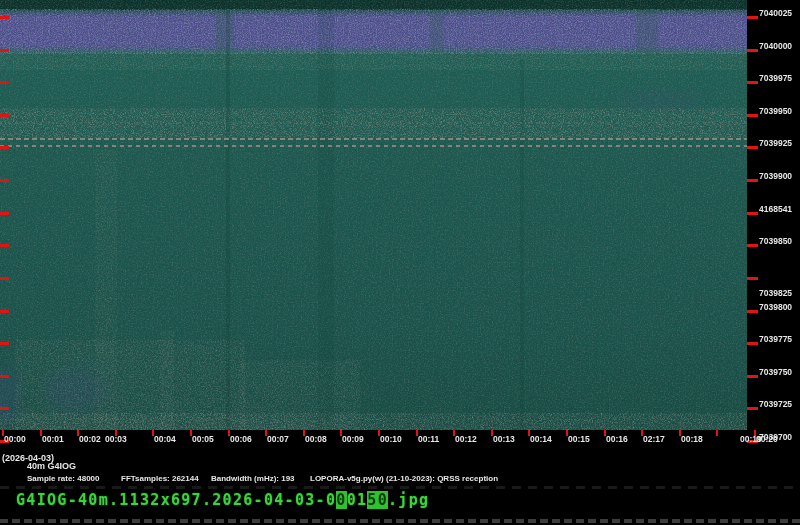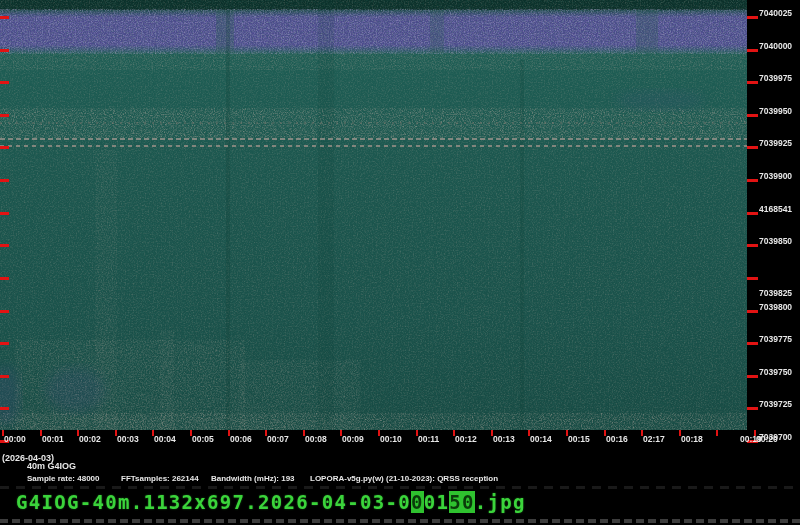--- a/index.html
+++ b/index.html
@@ -31,21 +31,21 @@
   .stat{position:absolute;font-size:8px;font-weight:bold;color:var(--txt);white-space:nowrap;}
   .stat.s0{left:27px;}  .stat.s1{left:121px;}  .stat.s2{left:211px;}  .stat.s3{left:310px;}
   .dash-strip{position:absolute;left:0;width:800px;}
   .dash-strip.top{top:486px;height:3px;opacity:.55;
     background:repeating-linear-gradient(90deg,#2e2e2e 0 9px,transparent 9px 16px);}
   .dash-strip.bottom{top:519px;height:4px;
     background:repeating-linear-gradient(90deg,#3d3d3d 0 8px,transparent 8px 12px);}
   .filename-row{
     position:absolute;left:16px;top:491px;height:26px;white-space:nowrap;
     font-family:"DejaVu Sans Mono","Liberation Mono",monospace;
-    font-size:19px;font-weight:bold;letter-spacing:1.3px;color:var(--green);
+    font-size:15px;font-weight:bold;letter-spacing:1.3px;color:var(--green);
     text-shadow:0 0 2px rgba(60,210,60,.45);
   }
   .filename-row .inv{
     background:#2fc22f;color:#0a3a0a;text-shadow:none;
   }
 </style>
 </head>
 <body>
 
 <div class="screen">
@@ -168,21 +168,21 @@
       <div class="freq-label" style="top: 432px;">7039700</div>
     </div>
   <div id="time-axis">
       <div class="time-tick" style="left: 2px;"></div>
       <div class="time-label" style="left: 4px;">00:00</div>
       <div class="time-tick" style="left: 40px;"></div>
       <div class="time-label" style="left: 42px;">00:01</div>
       <div class="time-tick" style="left: 77px;"></div>
       <div class="time-label" style="left: 79px;">00:02</div>
       <div class="time-tick" style="left: 115px;"></div>
-      <div class="time-label" style="left: 117px; text-align: right;">00:03</div>
+      <div class="time-label" style="left: 105px; text-align: right;">00:03</div>
       <div class="time-tick" style="left: 152px;"></div>
       <div class="time-label" style="left: 154px;">00:04</div>
       <div class="time-tick" style="left: 190px;"></div>
       <div class="time-label" style="left: 192px;">00:05</div>
       <div class="time-tick" style="left: 228px;"></div>
       <div class="time-label" style="left: 230px;">00:06</div>
       <div class="time-tick" style="left: 265px;"></div>
       <div class="time-label" style="left: 267px;">00:07</div>
       <div class="time-tick" style="left: 303px;"></div>
       <div class="time-label" style="left: 305px;">00:08</div>

